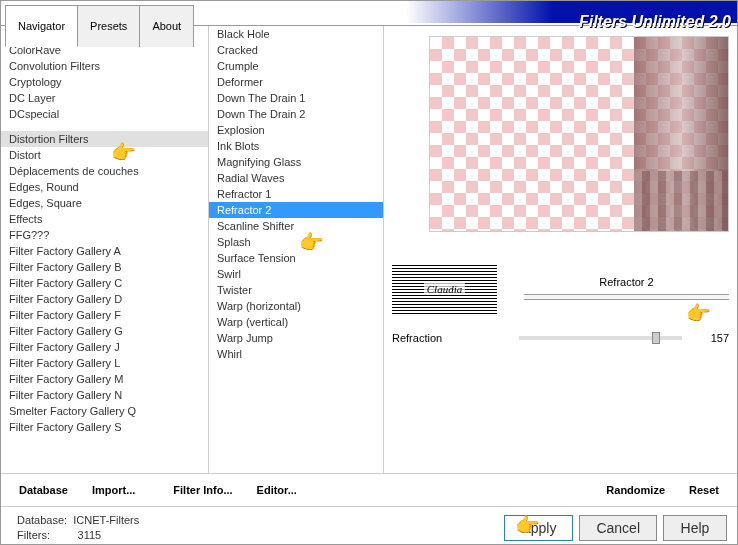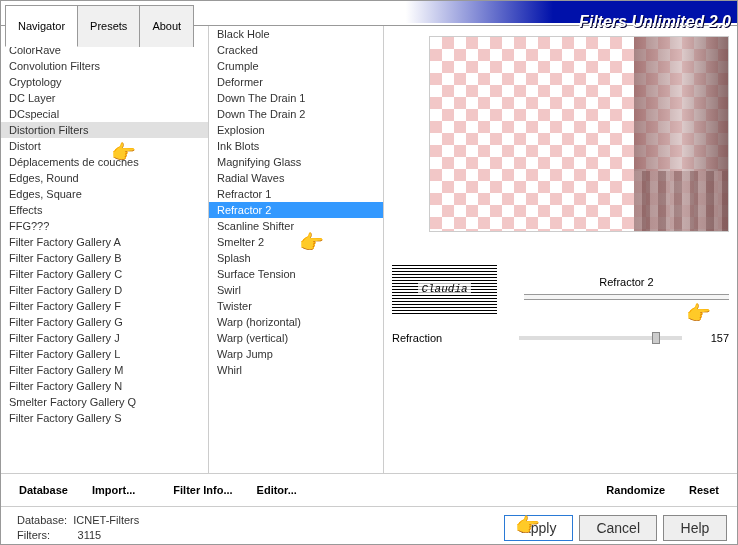--- a/index.html
+++ b/index.html
@@ -12,39 +12,39 @@
 .tab { padding: 14px 12px; border: 1px solid #999; background: #f0f0f0; border-bottom: none; font-size: 11px; margin-right: -1px; cursor: pointer; }
 .tab.active { background: #fff; position: relative; z-index: 2; border-bottom: 1px solid #fff; }
 
 .main { display: flex; height: 448px; border-top: 1px solid #999; margin-top: 2px; }
 .col { border-right: 1px solid #ccc; overflow-y: auto; overflow-x: hidden; }
 .col1 { width: 208px; }
 .col2 { width: 175px; }
 .col3 { flex: 1; border-right: none; padding: 10px 8px; position: relative; overflow: visible; }
 
 .list-item { padding: 2px 8px; white-space: nowrap; cursor: pointer; font-size: 11px; color: #333; }
-.list-item.highlighted { background: #e0e0e0; }
+.list-item.highlighted { background: #e0e0e0; margin-top: 9px; }
 .list-item.selected { background: #3399ff; color: #fff; }
 
 .toolbar { height: 30px; border-top: 1px solid #ccc; border-bottom: 1px solid #ccc; display: flex; align-items: center; padding: 16px 8px; gap: 4px; }
 .tbtn { padding: 4px 10px; font-size: 11px; font-weight: bold; cursor: pointer; }
 .toolbar .spacer { flex: 1; }
 
 .status { padding: 4px 10px; font-size: 11px; color: #333; display: flex; justify-content: space-between; align-items: center; height: 42px; margin-left: 6px; }
 .status-left { line-height: 15px; }
 .status-right { display: flex; gap: 6px; }
 .btn { padding: 4px 16px; border: 1px solid #888; background: #eee; font-size: 14px; cursor: pointer; min-width: 64px; text-align: center; }
 .btn.primary { border: 1px solid #2a7ad6; background: #fff; }
 
 .preview { width: 300px; height: 196px; border: 1px solid #ccc; margin-left: auto; background: repeating-conic-gradient(#f2c7c7 0 25%, #fff 0 50%) 0 0 / 24px 24px; position: relative; }
 .preview-band { position: absolute; right: 0; top: 0; width: 94px; height: 100%; background: linear-gradient(to right, rgba(130,80,80,0.7), rgba(200,170,170,0.6), rgba(110,70,70,0.8)); }
 .preview-band2 { position: absolute; right: 0; bottom: 0; width: 94px; height: 60px; background: repeating-linear-gradient(90deg, rgba(180,150,150,0.6) 0 8px, rgba(130,90,90,0.6) 8px 16px); }
 
 .logobox { width: 105px; height: 50px; background: repeating-linear-gradient(0deg, #000 0 1px, #fff 1px 3px); position: absolute; left: 8px; top: 238px; display: flex; align-items: center; justify-content: center; }
-.logobox span { background: rgba(255,255,255,0.7); padding: 0 3px; font-style: italic; font-size: 11px; font-family: Liberation Mono, monospace; }
+.logobox span { background: rgba(255,255,255,0.7); padding: 0 3px; font-style: italic; font-size: 11px; font-family: Liberation Serif, serif; }
 
 .param-title { position: absolute; left: 140px; right: 8px; top: 250px; text-align: center; font-size: 11px; }
 .param-title-line { height: 6px; border-top: 1px solid #999; border-bottom: 1px solid #999; background: #f5f5f5; margin-top: 6px; }
 
 .param-row { position: absolute; left: 8px; right: 8px; top: 306px; display: flex; align-items: center; gap: 17px; font-size: 11px; }
 .param-label { width: 110px; }
 .slider { flex: 1; height: 4px; background: #ddd; position: relative; }
 .slider-thumb { position: absolute; top: -4px; right: 22px; width: 8px; height: 12px; background: #ccc; border: 1px solid #888; }
 .param-val { width: 30px; text-align: right; }
 
@@ -102,21 +102,20 @@
       <div class="list-item">Deformer</div>
       <div class="list-item">Down The Drain 1</div>
       <div class="list-item">Down The Drain 2</div>
       <div class="list-item">Explosion</div>
       <div class="list-item">Ink Blots</div>
       <div class="list-item">Magnifying Glass</div>
       <div class="list-item">Radial Waves</div>
       <div class="list-item">Refractor 1</div>
       <div class="list-item selected">Refractor 2</div>
       <div class="list-item">Scanline Shifter</div>
-      <div class="list-item">Smelter 2</div>
       <div class="list-item">Splash</div>
       <div class="list-item">Surface Tension</div>
       <div class="list-item">Swirl</div>
       <div class="list-item">Twister</div>
       <div class="list-item">Warp (horizontal)</div>
       <div class="list-item">Warp (vertical)</div>
       <div class="list-item">Warp Jump</div>
       <div class="list-item">Whirl</div>
     </div>
   <div class="col col3">

